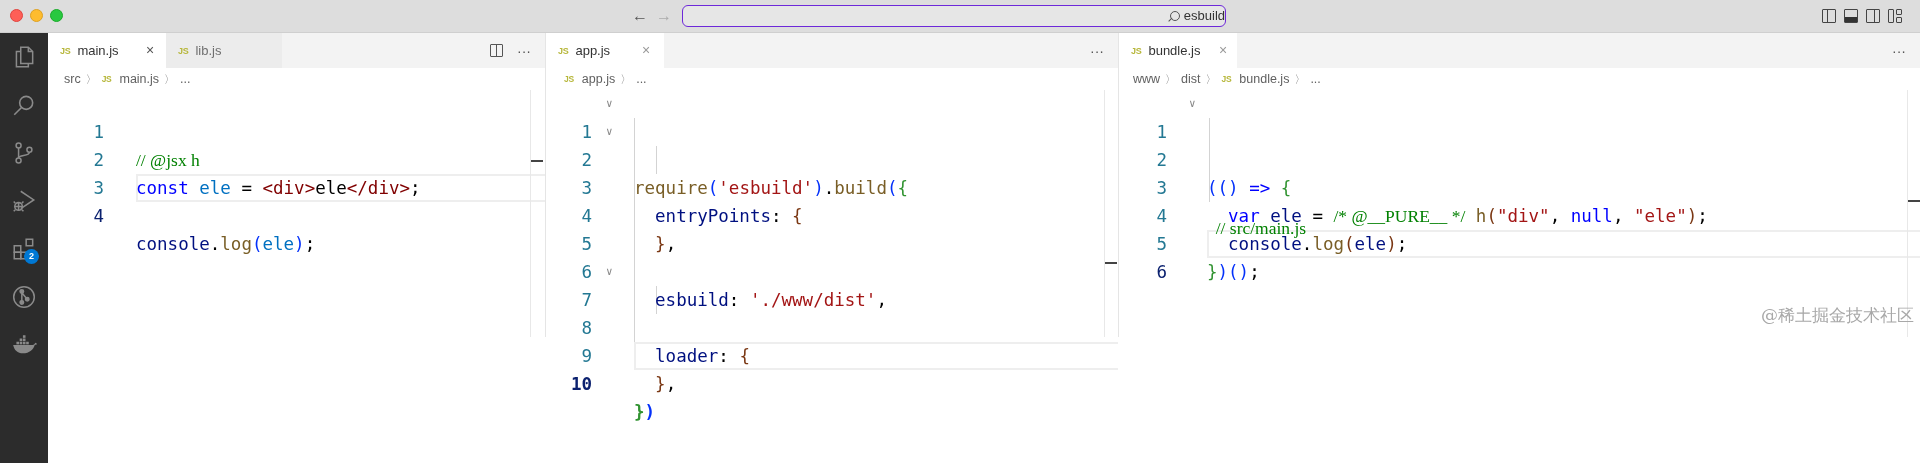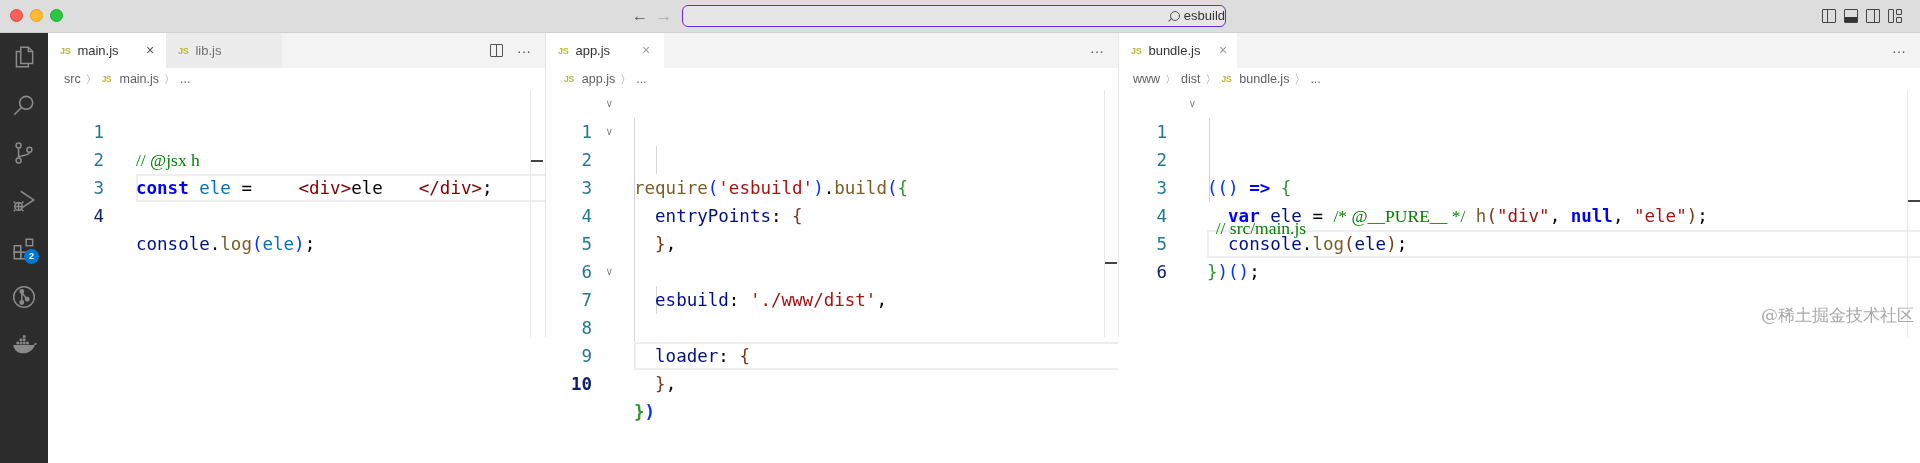--- a/index.html
+++ b/index.html
@@ -54,24 +54,24 @@
   .ln.current { color: #0b216f; }
   .fold { position: absolute; color: #888; font-size: 11px; top: 0; }
   .txt { position: absolute; }
   .cur-line { position: absolute; height: 28px; border: 2px solid #eeeeee; border-right: none; }
   .indent-guide { position: absolute; width: 1px; background: #d3d3d3; }
   .scroll-track { position: absolute; top: 57px; bottom: 0; width: 1px; background: #e8e8e8; }
   .scroll-mark { position: absolute; height: 2px; width: 12px; background: #444; }
 
   
   .c-com { color: #008000; font-family: Liberation Serif, serif; }
-  .c-kw { color: #0000ff; font-weight: bold; }
+  .c-kw { color: #0000ff; }
   .c-var { color: #0070c1; }
   .c-id { color: #001080; }
-  .c-tag { color: #800000; margin-left: 36px; }
+  .c-tag { color: #800000; }
   .c-txt { color: #000000; }
   .c-fn { color: #795e26; }
   .c-str { color: #a31515; }
   .c-br1 { color: #0431fa; }
   .c-br2 { color: #319331; }
   .c-br3 { color: #7b3814; }
   .c-pun { color: #000000; }
 
   .watermark { position: absolute; right: 6px; bottom: 10px; font-size: 17px; color: #a8a8a8; font-family: "DejaVu Serif", serif; }
 </style>

